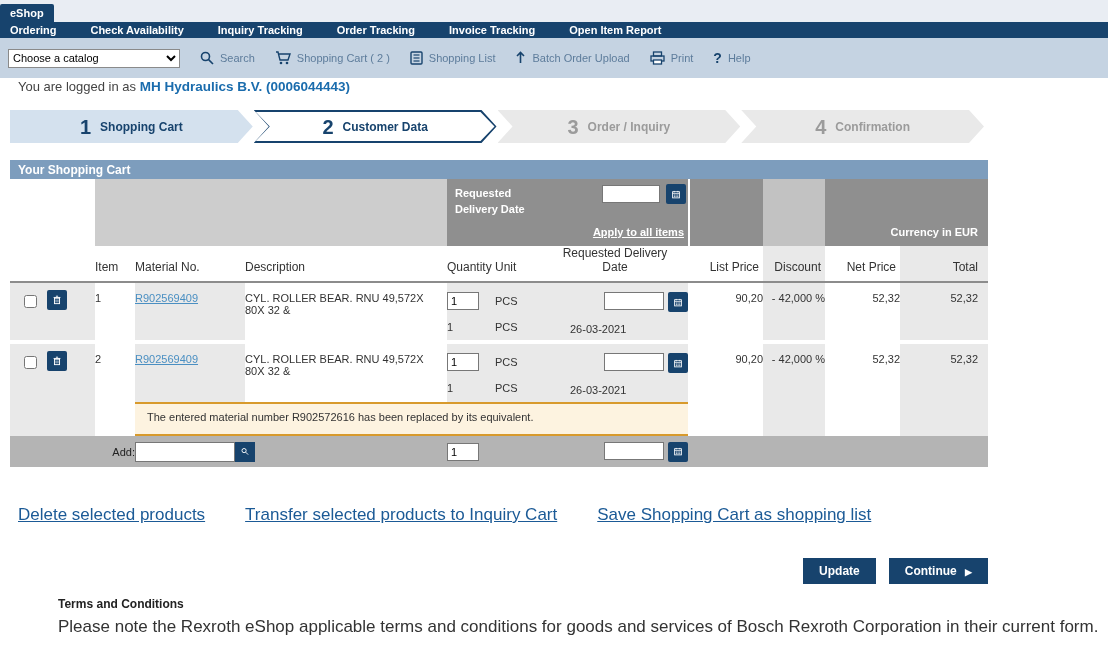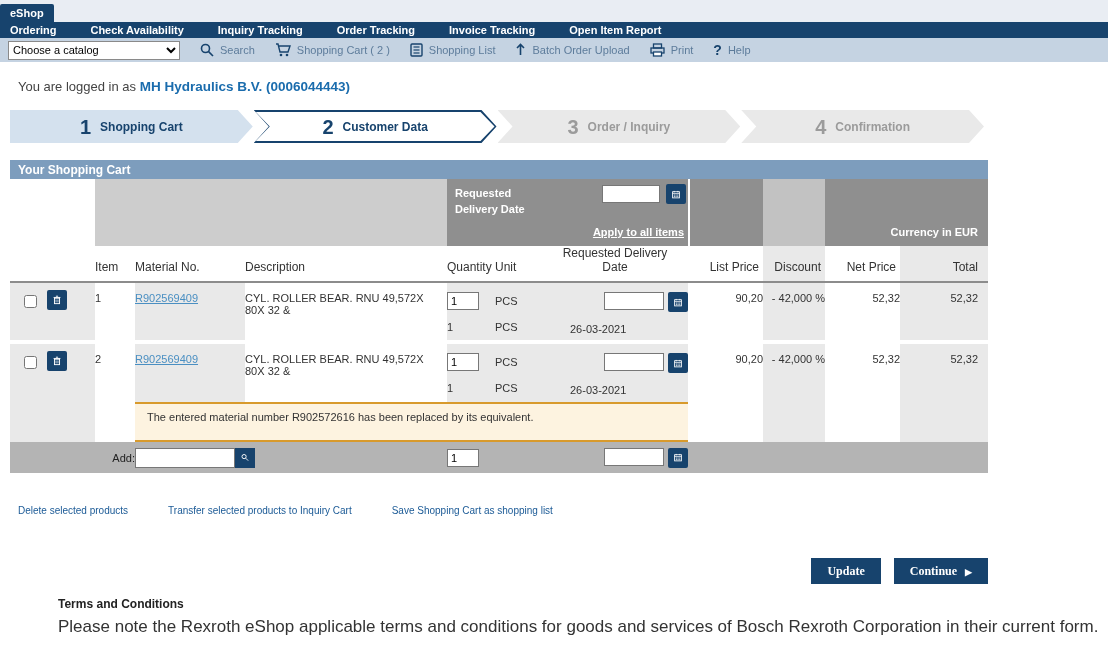--- a/index.html
+++ b/index.html
@@ -7,21 +7,21 @@
   body { font-family:"Liberation Sans", sans-serif; color:#333; }
   .page { position:relative; width:1108px; height:668px; background:#fff; overflow:hidden; }
 
   
   .topstrip { position:absolute; top:0; left:0; width:1108px; height:22px; background:#e9edf3; }
   .brand-tab { position:absolute; top:4px; left:0; height:18px; background:#17436d; color:#fff;
                font-size:11px; font-weight:bold; padding:3px 10px 0 10px; border-radius:2px 2px 0 0; }
   .menubar { position:absolute; top:22px; left:0; width:1108px; height:16px; background:#17436d;
              display:flex; align-items:center; padding-left:10px; gap:34px; }
   .menubar .mitem { color:#fff; font-size:11px; font-weight:bold; white-space:nowrap; cursor:pointer; }
-  .toolbar { position:absolute; top:38px; left:0; width:1108px; height:24px; background:#c5d3e2;
+  .toolbar { position:absolute; top:38px; left:0; width:1108px; height:40px; background:#c5d3e2;
              display:flex; align-items:center; padding-left:8px; gap:10px; }
   .toolbar select { width:172px; height:19px; font-size:11px; font-family:"Liberation Sans",sans-serif;
                     border:1px solid #8a8a8a; background:#fff; }
   .tbtn { display:flex; align-items:center; gap:6px; color:#5d7countryside,#5d7c9b; color:#5d7c9b;
           font-size:11px; white-space:nowrap; cursor:pointer; margin-left:10px; }
   .tbtn svg { display:block; }
   .tbtn .qglyph { color:#17436d; font-weight:bold; font-size:14px; }
 
   
   .login-line { position:absolute; top:79px; left:18px; font-size:13px; color:#444; }
@@ -83,35 +83,35 @@
   .mat-link { color:#4a8fc2; text-decoration:underline; cursor:pointer; }
   .qty-in { width:32px; height:18px; border:1px solid #777; font-size:11px; padding-left:3px; }
   .date-in { width:60px; height:18px; border:1px solid #777; font-size:11px; }
   .calbtn { width:20px; height:20px; background:#17436d; border:none; border-radius:2px;
             display:inline-flex; align-items:center; justify-content:center; cursor:pointer; vertical-align:top; }
   .sub { margin-top:11px; font-size:11px; color:#333; }
   .r { text-align:right; padding-right:4px; }
   .total-pad { padding-right:10px !important; }
   .datewrap { display:flex; gap:4px; align-items:flex-start; justify-content:flex-end; padding-right:0px; }
   .dcell { padding-left:42px; }
-  .note-row td { height:40px; }
+  .note-row td { height:34px; }
   .note-box { background:#fdf3e0; border-top:2px solid #d89a2c; border-bottom:2px solid #d89a2c;
               padding:7px 0 7px 12px; font-size:11px; color:#333; height:100%; }
   .add-row td { background:#b4b4b4; height:31px; vertical-align:middle; }
   .add-lbl { text-align:right; padding-right:28px; font-size:11px; color:#222; }
   .addmat { display:flex; align-items:center; }
   .addmat input { width:100px; height:20px; border:1px solid #777; }
   .sbtn { width:20px; height:20px; background:#17436d; border:none; display:flex; align-items:center;
           justify-content:center; cursor:pointer; }
 
   
   .links { position:absolute; top:505px; left:18px; display:flex; gap:40px; }
-  .links a { color:#1b5a96; font-size:10px; cursor:pointer; white-space:nowrap; }
+  .links a { color:#1b5a96; font-size:17px; text-decoration:underline; cursor:pointer; white-space:nowrap; }
   .btn-row { position:absolute; top:558px; left:10px; width:978px; display:flex; justify-content:flex-end; gap:13px; }
-  .navy-btn { background:#17436d; color:#fff; border:none; font-family:Liberation Serif, serif;
+  .navy-btn { background:#17436d; color:#fff; border:none; font-family:Liberation Sans, sans-serif;
               font-size:12px; font-weight:bold; height:26px; padding:0 16px; cursor:pointer; }
   .navy-btn .arrow { font-size:9px; margin-left:5px; }
   .terms { position:absolute; top:597px; left:18px;margin-left:40px; }
   .terms .t1 { font-size:12px; font-weight:bold; color:#222; margin-bottom:6px; }
   .terms .t2 { font-size:17px; color:#333; }
 </style>
 </head>
 <body>
 
 <div class="page">

